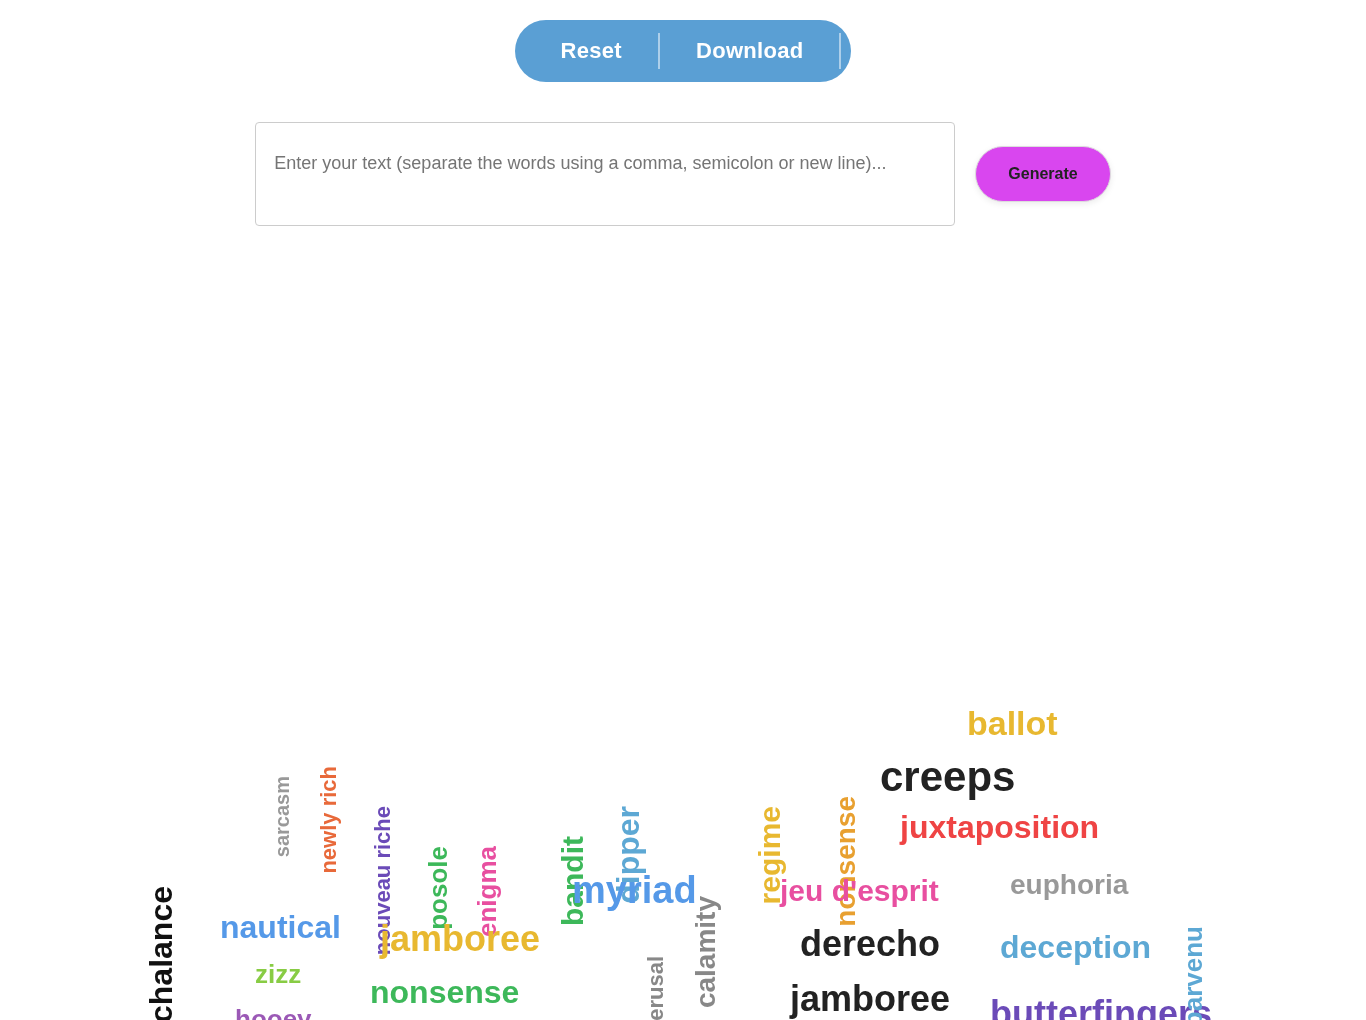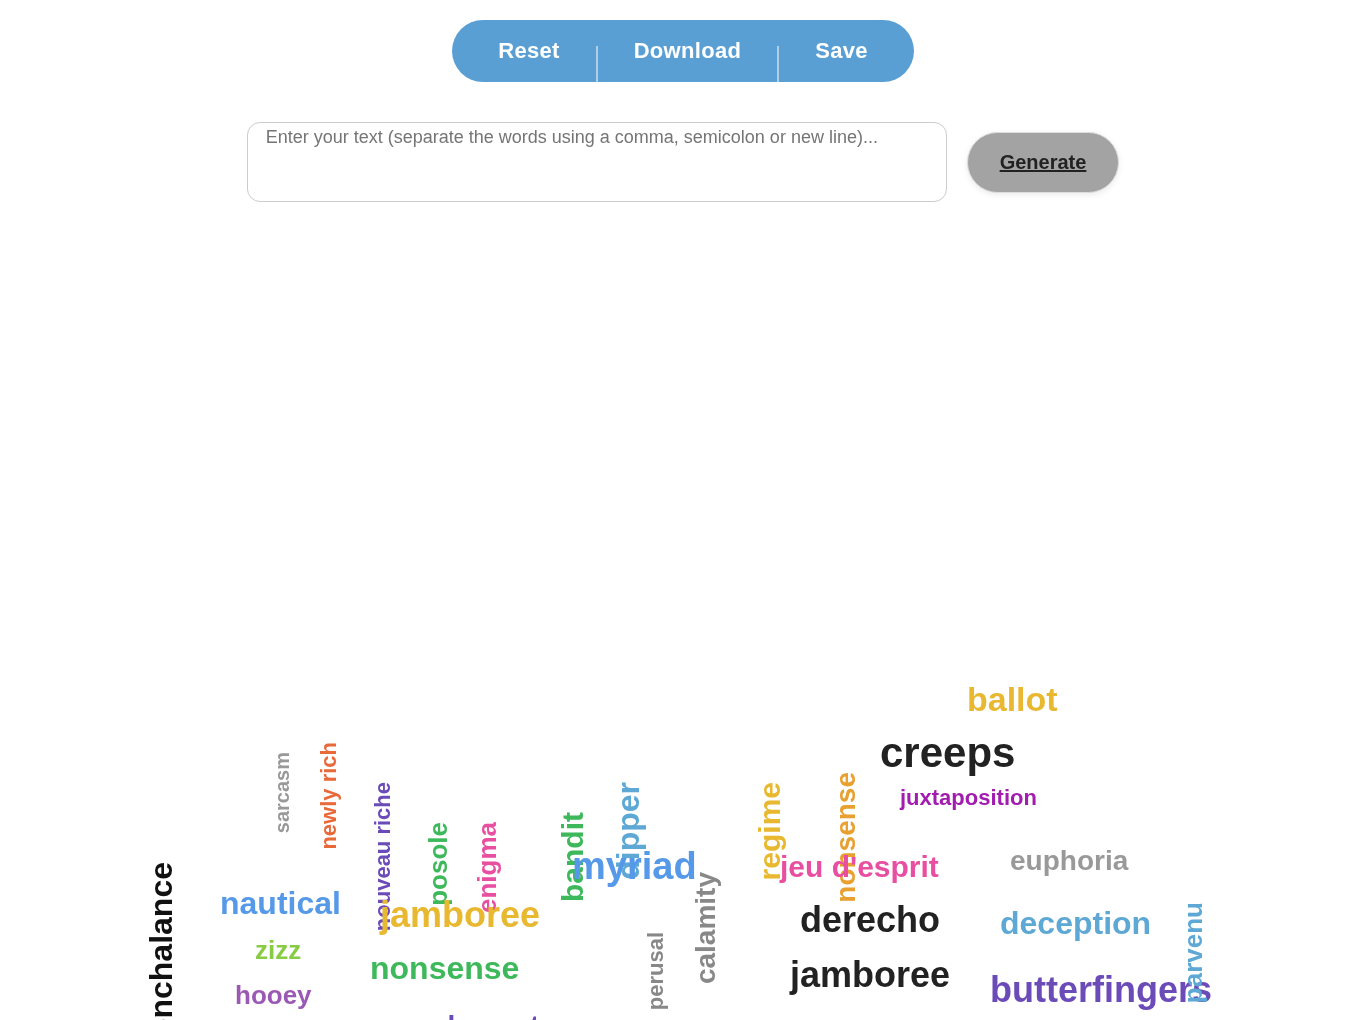--- a/index.html
+++ b/index.html
@@ -12,21 +12,21 @@
     }
 
     
     .toolbar {
       display: flex;
       justify-content: center;
       padding: 20px 0 30px 0;
     }
     .toolbar-group {
       display: flex;
-      align-items: flex-end;
+      align-items: center;
       background: #5a9fd4;
       border-radius: 50px;
       overflow: hidden;
       padding: 0 10px;
     }
     .toolbar-btn {
       background: none;
       border: none;
       color: #ffffff;
       font-size: 22px;
@@ -47,40 +47,39 @@
       align-items: center;
       justify-content: center;
       gap: 20px;
       padding: 10px 120px 30px 120px;
     }
     .text-input {
       flex: 1;
       max-width: 700px;
       min-height: 80px;
       border: 1.5px solid #cccccc;
-      border-radius: 13px;
-      padding: 4px 18px;
+      border-radius: 4px;
+      padding: 30px 18px;
       font-size: 18px;
       color: #aaaaaa;
       resize: none;
       outline: none;
       font-family: Arial, sans-serif;
     }
     .generate-btn {
-      background: #a3a3a3;
+      background: #d946ef;
       border: 1.5px solid #dddddd;
       border-radius: 50px;
       padding: 18px 32px;
-      font-size: 20px;
+      font-size: 16px;
       font-weight: 700;
       color: #222222;
       cursor: pointer;
       white-space: nowrap;
       box-shadow: 0 2px 6px rgba(0,0,0,0.08);
-      text-decoration: underline;
     }
 
     
     .wordcloud {
       position: relative;
       width: 1366px;
       height: 620px;
       margin-top: 20px;
     }
 
@@ -97,21 +96,20 @@
   </style>
 </head>
 <body>
 
 <div class="toolbar">
   <div class="toolbar-group">
     <button class="toolbar-btn">Reset</button>
     <div class="toolbar-divider"></div>
     <button class="toolbar-btn">Download</button>
     <div class="toolbar-divider"></div>
-    <button class="toolbar-btn">Save</button>
   </div>
 </div>
 
 <div class="input-area">
   <textarea class="text-input" placeholder="Enter your text (separate the words using a comma, semicolon or new line)..." style=""></textarea>
   <button class="generate-btn">Generate</button>
 </div>
 
 <div class="wordcloud" id="wordcloud">
 <span class="word vertical" style="color: rgb(17, 17, 17); font-size: 32px; left: 145px; top: 610px;">nonchalance</span>
@@ -128,21 +126,21 @@
     <span class="word" style="color: rgb(107, 75, 184); font-size: 28px; left: 390px; top: 760px;">emolument</span>
     <span class="word vertical" style="color: rgb(61, 184, 90); font-size: 30px; left: 558px; top: 560px;">bandit</span>
     <span class="word vertical" style="color: rgb(93, 168, 212); font-size: 32px; left: 612px; top: 530px;">dipper</span>
     <span class="word" style="color: rgb(85, 153, 232); font-size: 38px; left: 572px; top: 595px;">myriad</span>
     <span class="word vertical" style="color: rgb(136, 136, 136); font-size: 22px; left: 645px; top: 680px;">perusal</span>
     <span class="word vertical" style="color: rgb(136, 136, 136); font-size: 28px; left: 692px; top: 620px;">calamity</span>
     <span class="word vertical" style="color: rgb(232, 184, 48); font-size: 30px; left: 755px; top: 530px;">regime</span>
     <span class="word vertical" style="color: rgb(232, 160, 48); font-size: 28px; left: 832px; top: 520px;">nonsense</span>
     <span class="word" style="color: rgb(232, 184, 48); font-size: 34px; left: 920px; top: 430px; margin-left: 47px;">ballot</span>
     <span class="word" style="color: rgb(34, 34, 34); font-size: 42px; left: 880px; top: 480px;">creeps</span>
-    <span class="word" style="color: #a21caf; font-size: 22px; left: 900px; top: 535px;">juxtaposition</span>
+    <span class="word" style="color: #ef4444; font-size: 32px; left: 900px; top: 535px;">juxtaposition</span>
     <span class="word" style="color: rgb(232, 79, 160); font-size: 30px; left: 780px; top: 600px;">jeu d'esprit</span>
     <span class="word" style="color: rgb(153, 153, 153); font-size: 28px; left: 1010px; top: 595px;">euphoria</span>
     <span class="word" style="color: rgb(34, 34, 34); font-size: 36px; left: 800px; top: 650px;">derecho</span>
     <span class="word" style="color: rgb(93, 168, 212); font-size: 32px; left: 1000px; top: 655px;">deception</span>
     <span class="word" style="color: rgb(34, 34, 34); font-size: 36px; left: 790px; top: 705px;">jamboree</span>
     <span class="word" style="color: rgb(107, 75, 184); font-size: 36px; left: 990px; top: 720px;">butterfingers</span>
     <span class="word" style="color: rgb(153, 153, 153); font-size: 28px; left: 710px; top: 765px;">sassigassity</span>
     <span class="word vertical" style="color: rgb(93, 168, 212); font-size: 26px; left: 1180px; top: 650px;">parvenu</span>
   </div>
 

